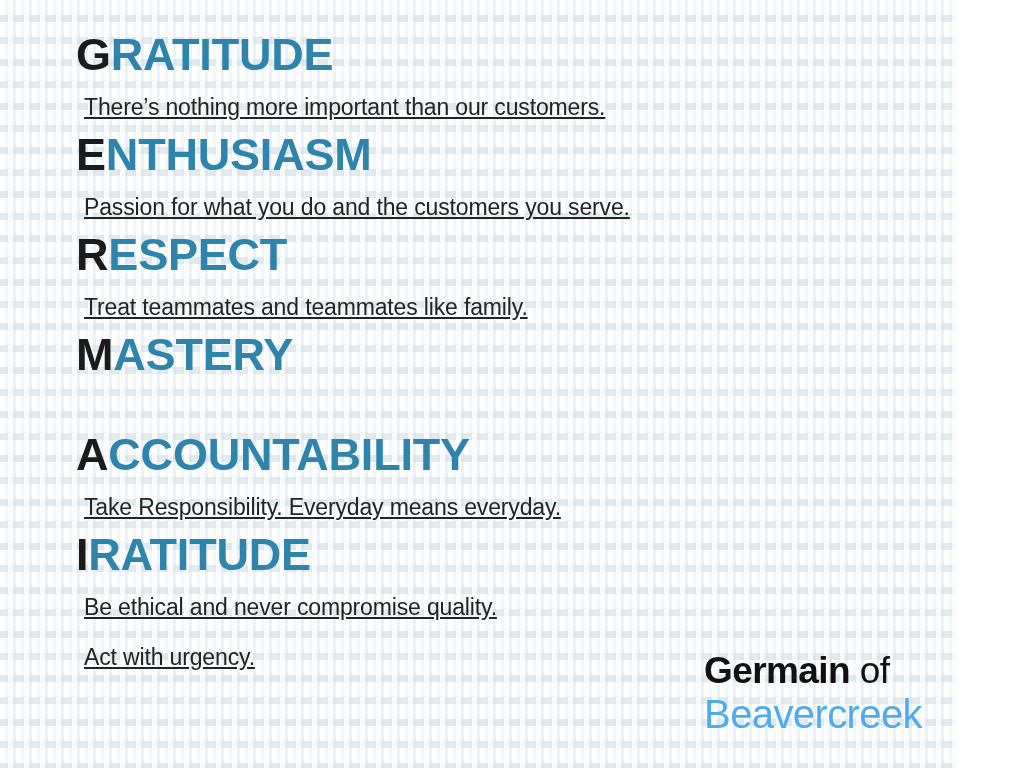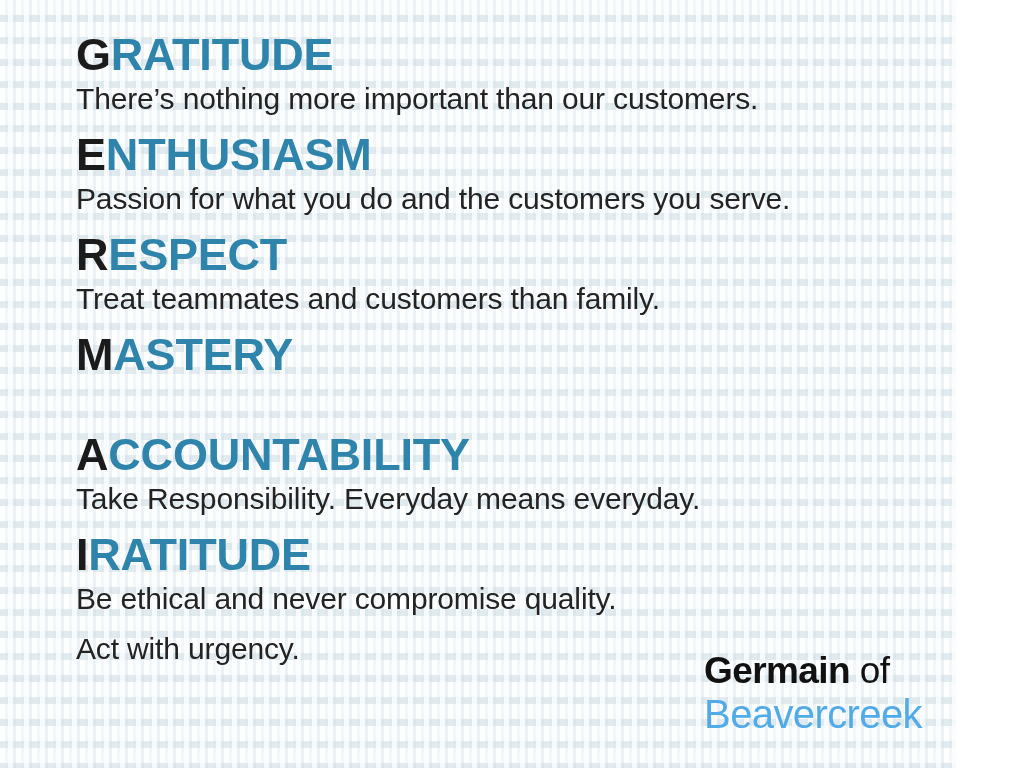--- a/index.html
+++ b/index.html
@@ -64,27 +64,28 @@
     white-space: nowrap;
   }
 
   .value-heading .initial {
     color: #1b1b1b;
   }
 
   .value-desc {
     font-family: "Liberation Sans", sans-serif;
     font-weight: normal;
-    font-size: 30px;
+    font-size: 23px;
     line-height: 34px;
     letter-spacing: -0.15px;
     color: #232323;
-    margin: 0;
+    margin: 8px;
     padding-top: 2px;
     white-space: nowrap;
+    text-decoration: underline;
   }
 
   
   #logo {
     position: absolute;
     right: 34px;
     bottom: 32px;
     z-index: 3;
     text-align: left;
     line-height: 1;
@@ -125,21 +126,21 @@
       <div class="value-desc">There’s nothing more important than our customers.</div>
     </div>
 
     <div class="value-block">
       <div class="value-heading"><span class="initial">E</span><span class="rest">NTHUSIASM</span></div>
       <div class="value-desc">Passion for what you do and the customers you serve.</div>
     </div>
 
     <div class="value-block">
       <div class="value-heading"><span class="initial">R</span><span class="rest">ESPECT</span></div>
-      <div class="value-desc">Treat teammates and customers than family.</div>
+      <div class="value-desc">Treat teammates and teammates like family.</div>
     </div>
 
     <div class="value-block">
       <div class="value-heading"><span class="initial">M</span><span class="rest">ASTERY</span></div>
     </div>
 
     <div class="value-block">
       <div class="value-heading"><span class="initial">A</span><span class="rest">CCOUNTABILITY</span></div>
       <div class="value-desc">Take Responsibility. Everyday means everyday.</div>
     </div>

